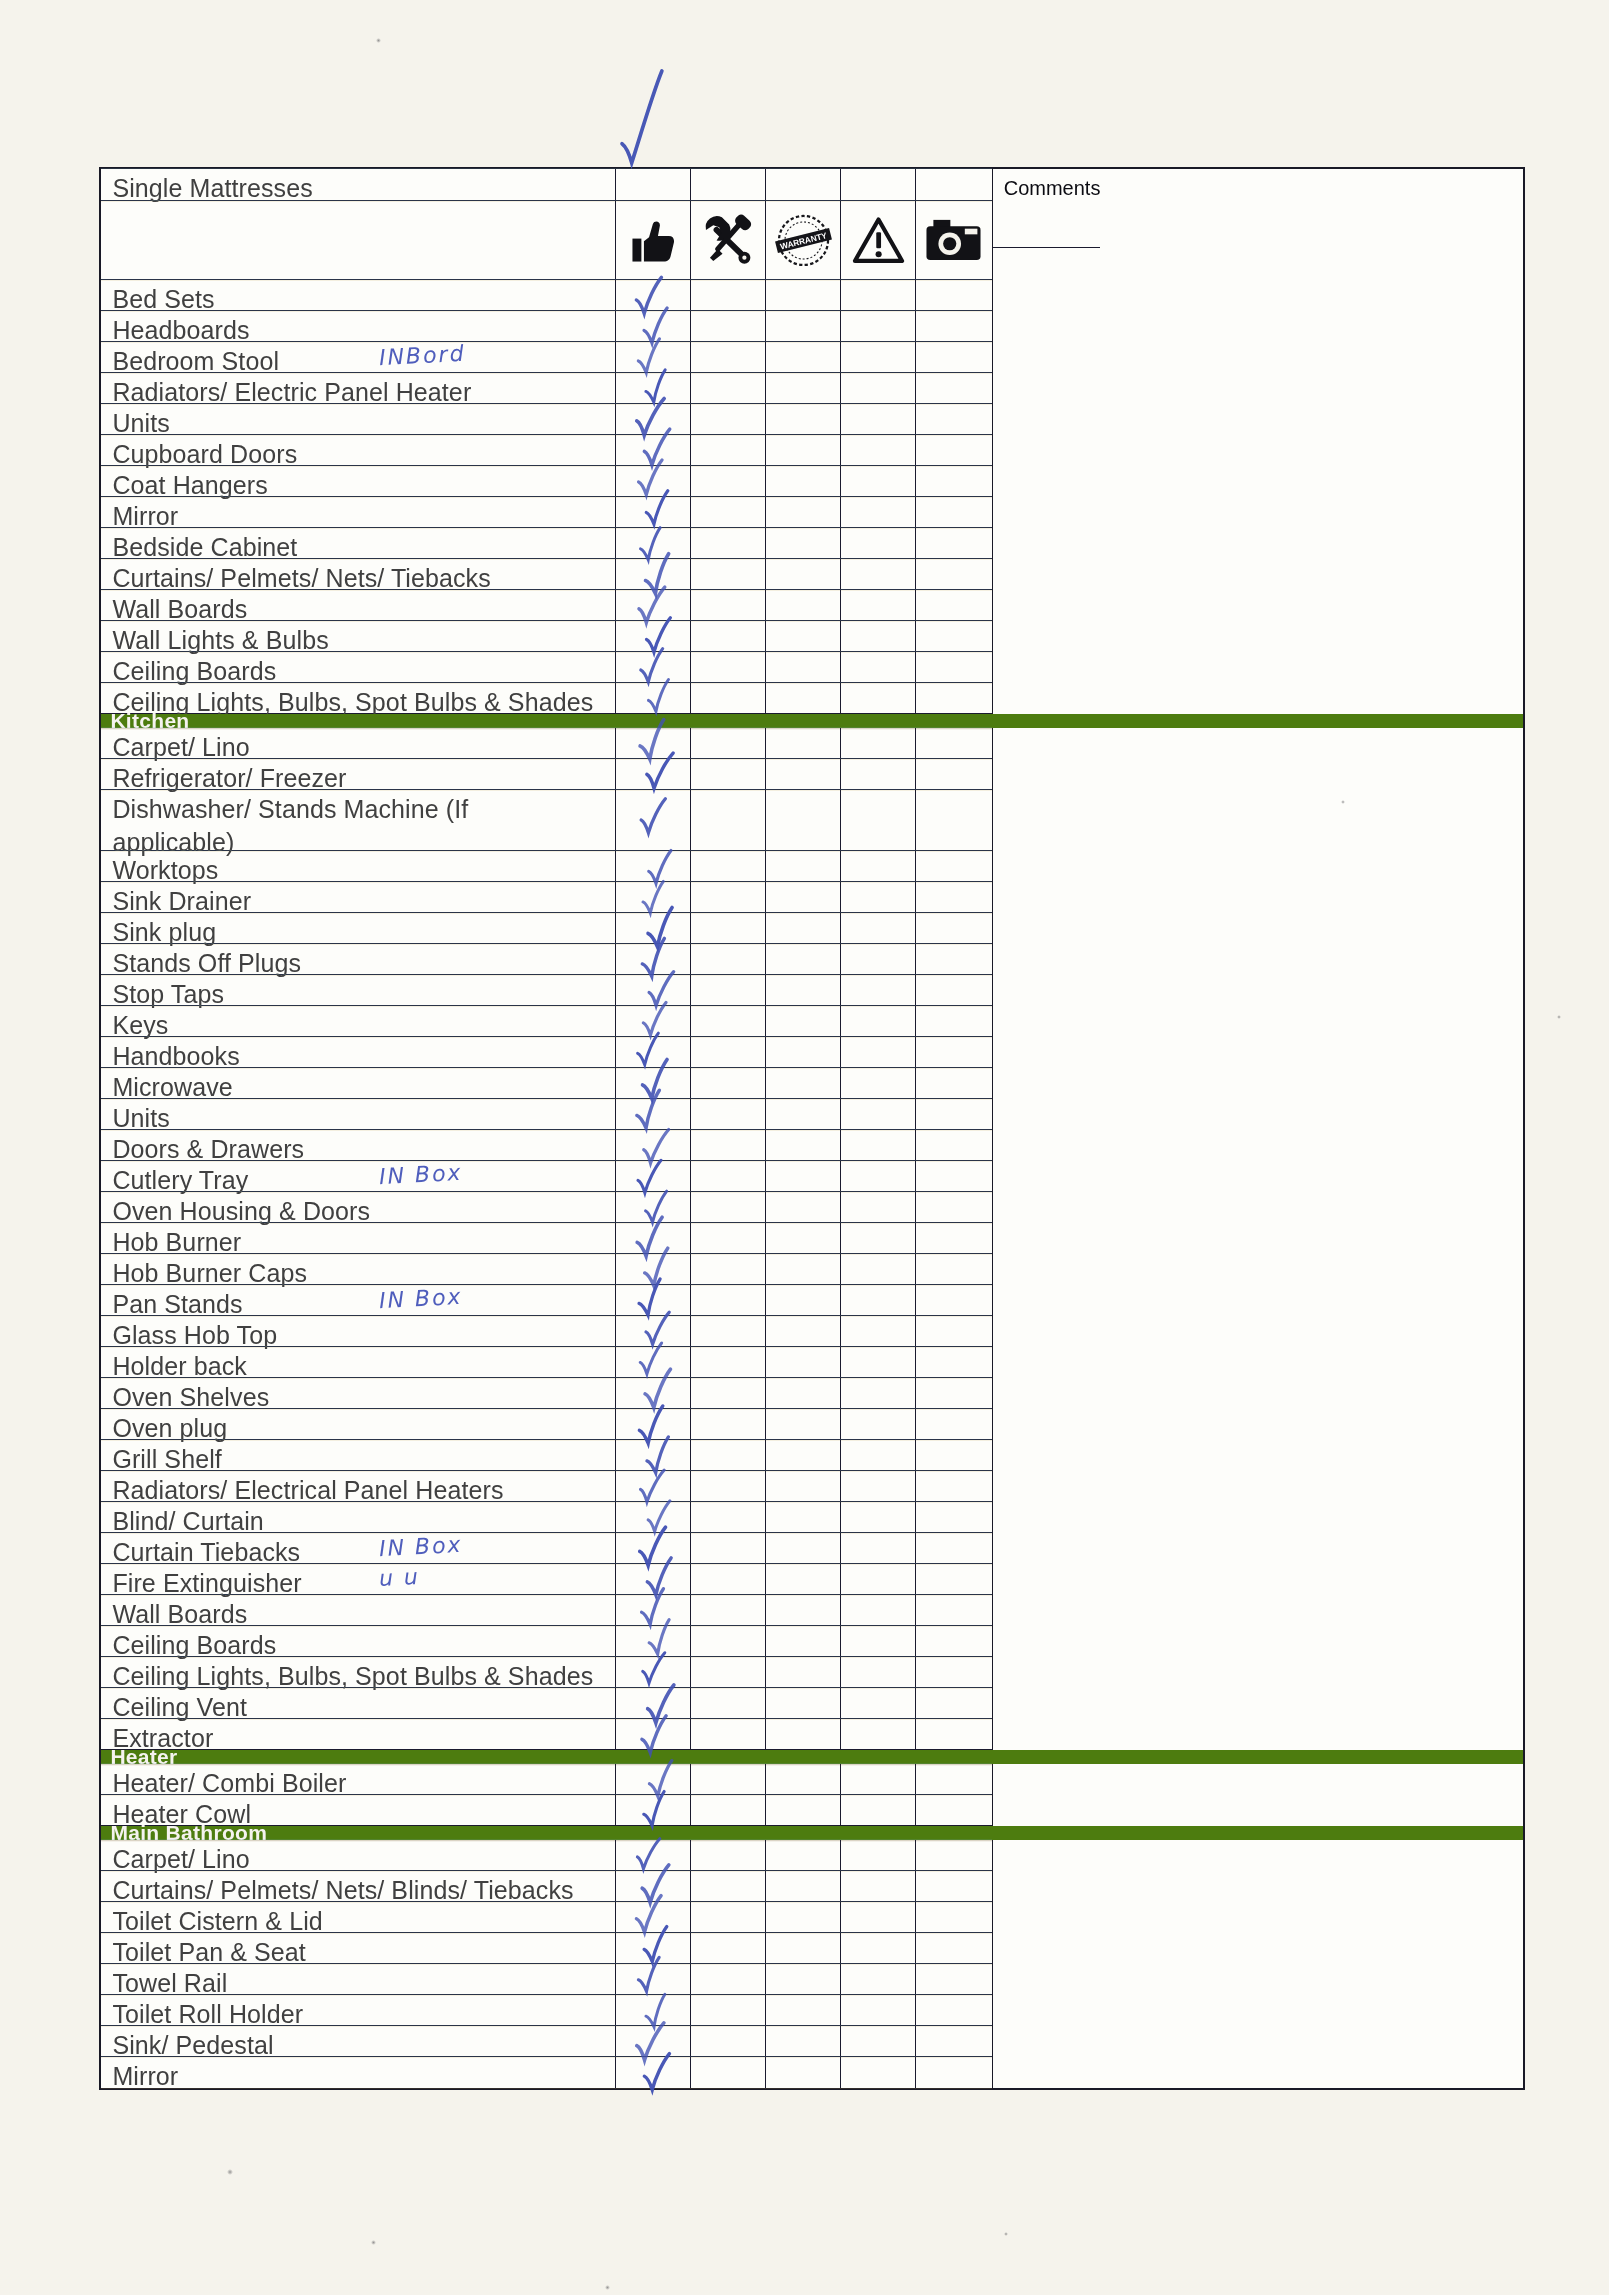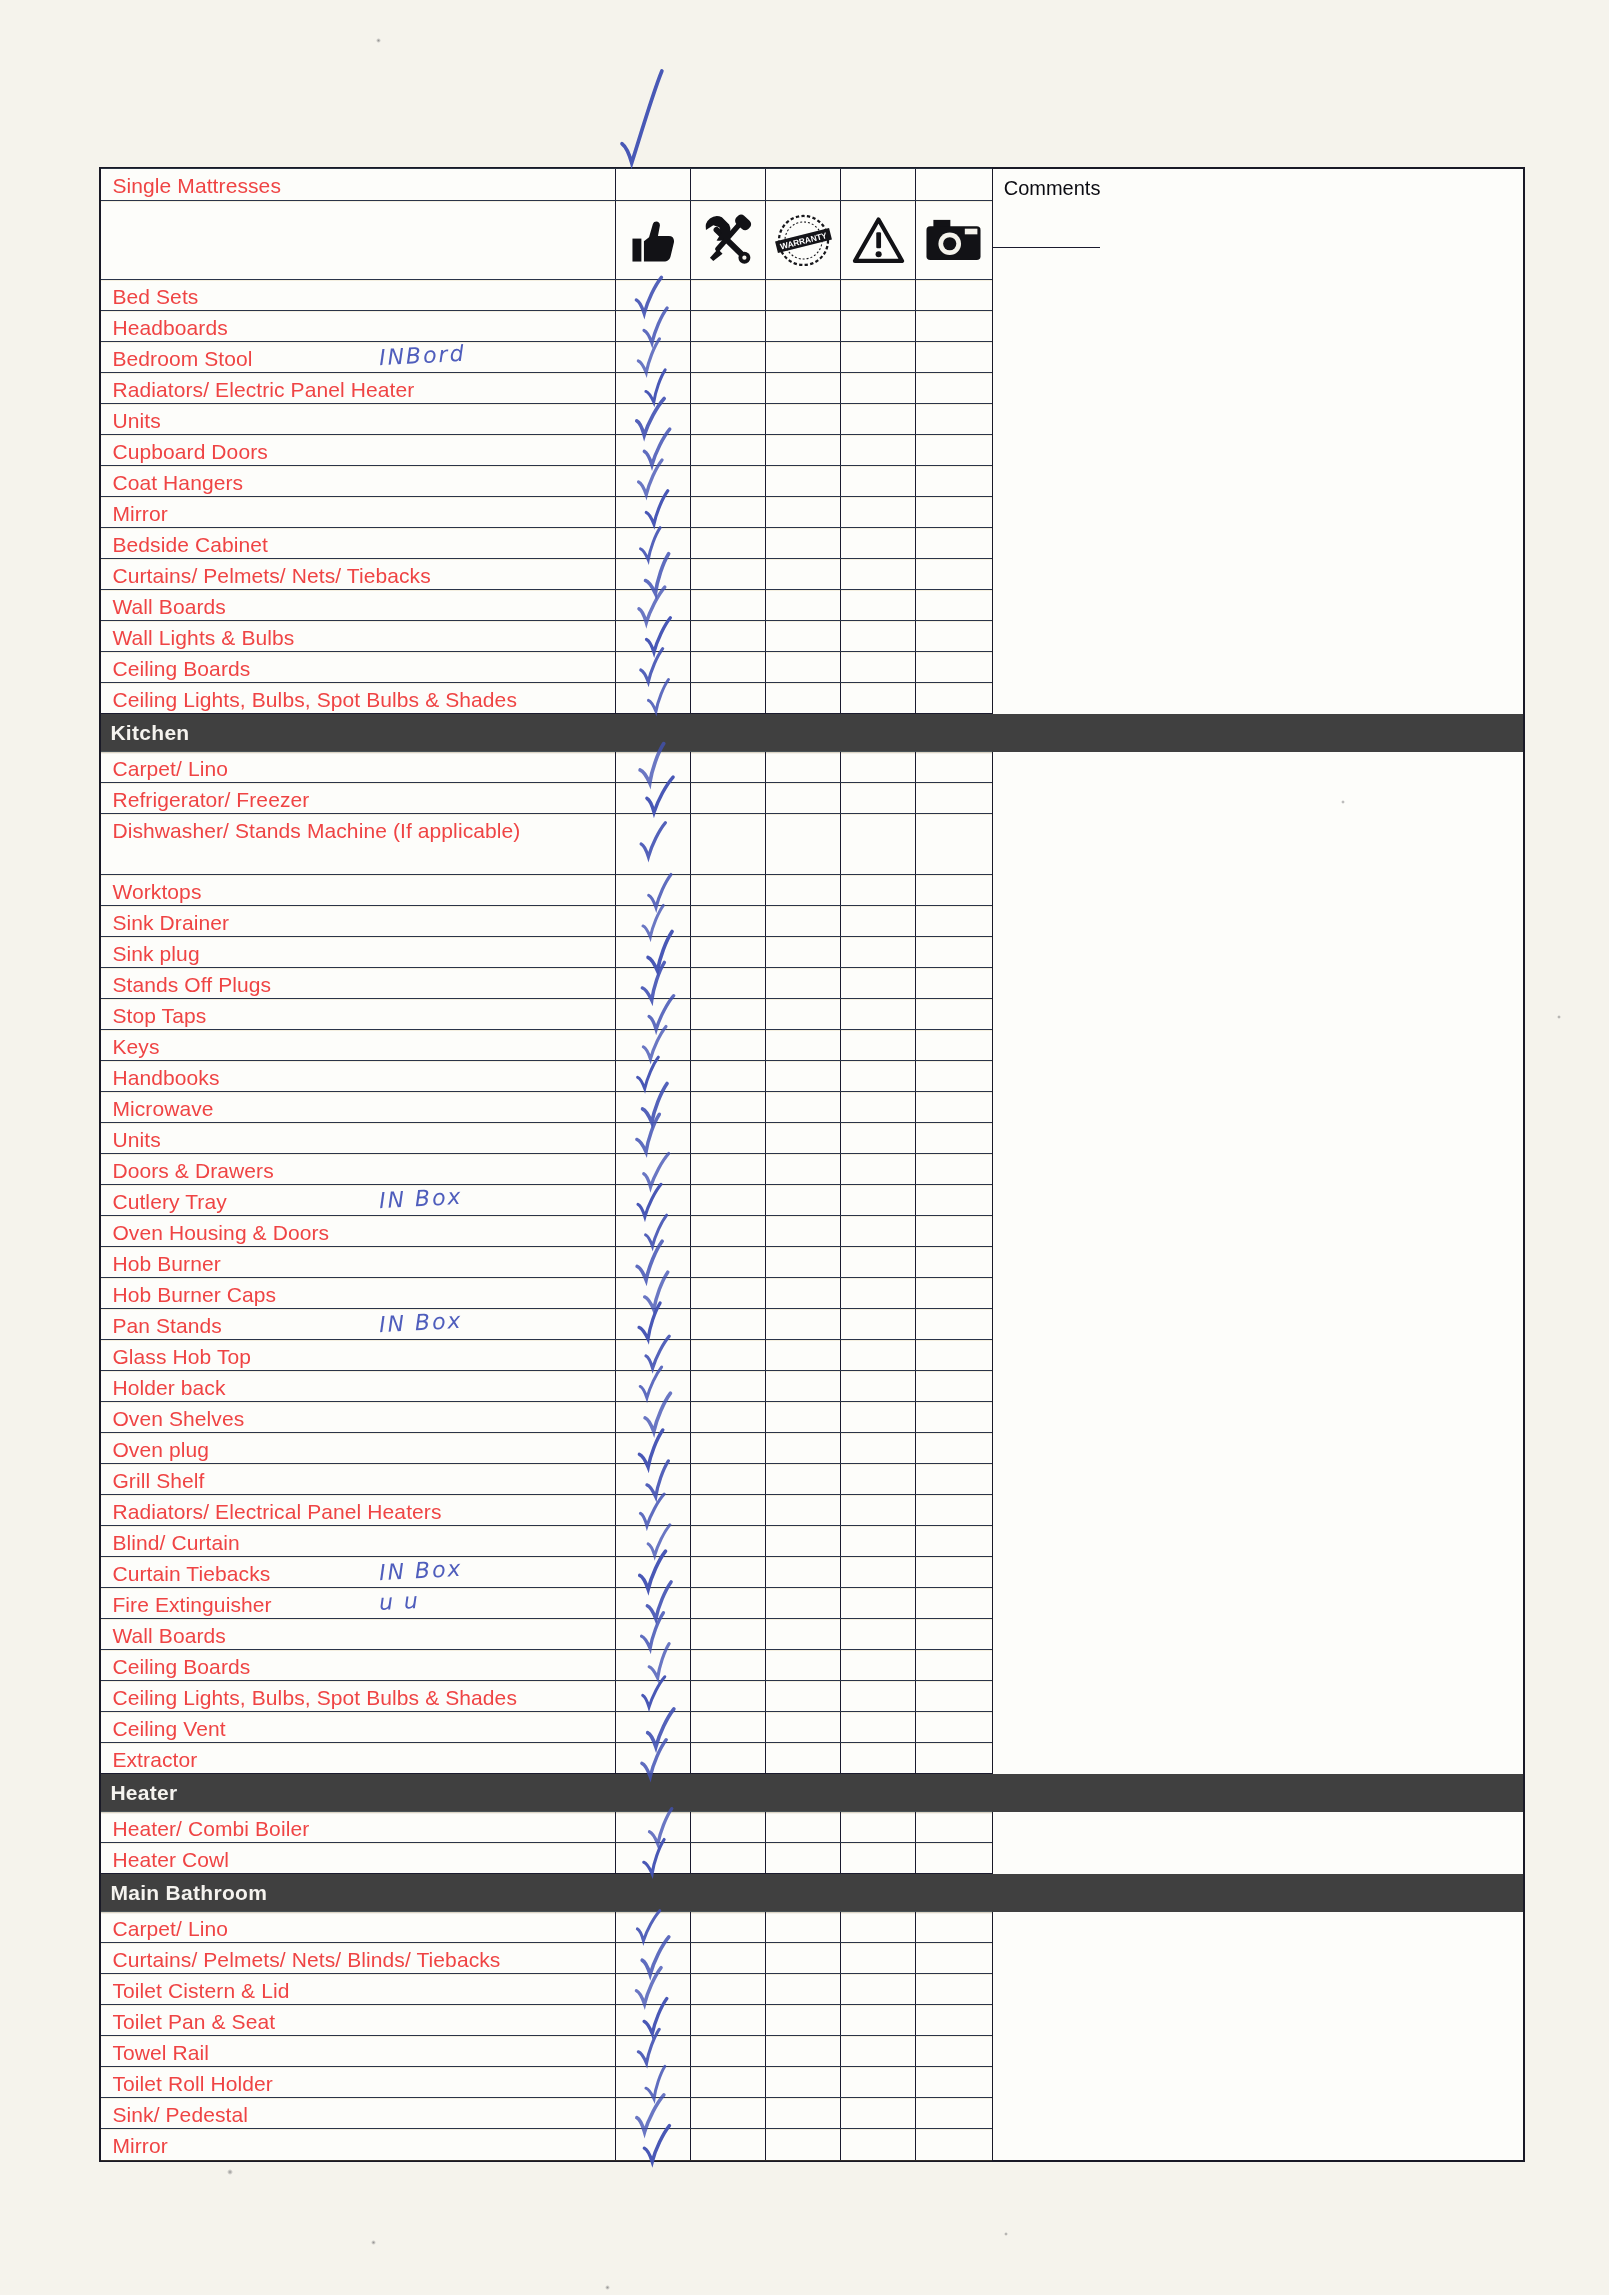--- a/index.html
+++ b/index.html
@@ -10,21 +10,21 @@
     font-family: "Liberation Sans", sans-serif;
     overflow: hidden;
   }
   .sheet {
     position: absolute; left: 99px; top: 167px; width: 1426px;
     border: 2px solid #191926;
     background: #fdfdfa;
   }
   .section { position: relative; }
   .bar {
-    height: 38px; background: #404040;
+    height: 14px; background: #4d7c0f;
     display: flex; align-items: center; padding-left: 9.4px;
     box-shadow: 0 1.3px 0 rgba(120,90,40,.25);
   }
   .bar .bartext {
     color: #f5f3ef; font-weight: bold; font-size: 21px; letter-spacing: 0.3px;
   }
   .sbody { display: flex; }
   .rowscol { width: 891px; flex: none; }
   .comcol { flex: 1; border-left: 1.3px solid #191926; display: flex; flex-direction: row; background: #fdfdfa; }
   .row {
@@ -39,21 +39,21 @@
   .section:last-child .row:last-child { border-bottom: none; }
   .cell.label {
     width: 514px; flex: none; position: relative;
     padding: 3.3px 6.7px 0 11.4px; overflow: visible;
   }
   .cell.icon {
     width: 75px; flex: none; border-left: 1.3px solid #1b1b2e;
     display: flex; align-items: center; justify-content: center;
     position: relative; overflow: visible;
   }
-  .ltext { font-size: 21px; color: #ef4444; letter-spacing: 0.1px; line-height: 1.32; display: inline-block; }
+  .ltext { font-size: 25px; color: #404040; letter-spacing: 0.1px; line-height: 1.32; display: inline-block; }
   .tall .ltext { max-width: 438px; }
   .note {
     position: absolute; left: 54%; top: 1.3px; white-space: nowrap;
     color: #3d4db6; font-family: "DejaVu Sans", sans-serif; font-style: italic;
     font-size: 22px; letter-spacing: 2px; transform: rotate(-3deg);
     opacity: .9; z-index: 3;
   }
   .check { display: block; line-height: 0; z-index: 2; }
   .comcell.first { height: 32px; border-bottom: 1.3px solid #1b1b2e; }
   .comcell.header { height: 79px; border-bottom: 1.3px solid #1b1b2e; padding: 8px 0 0 10.7px; }

